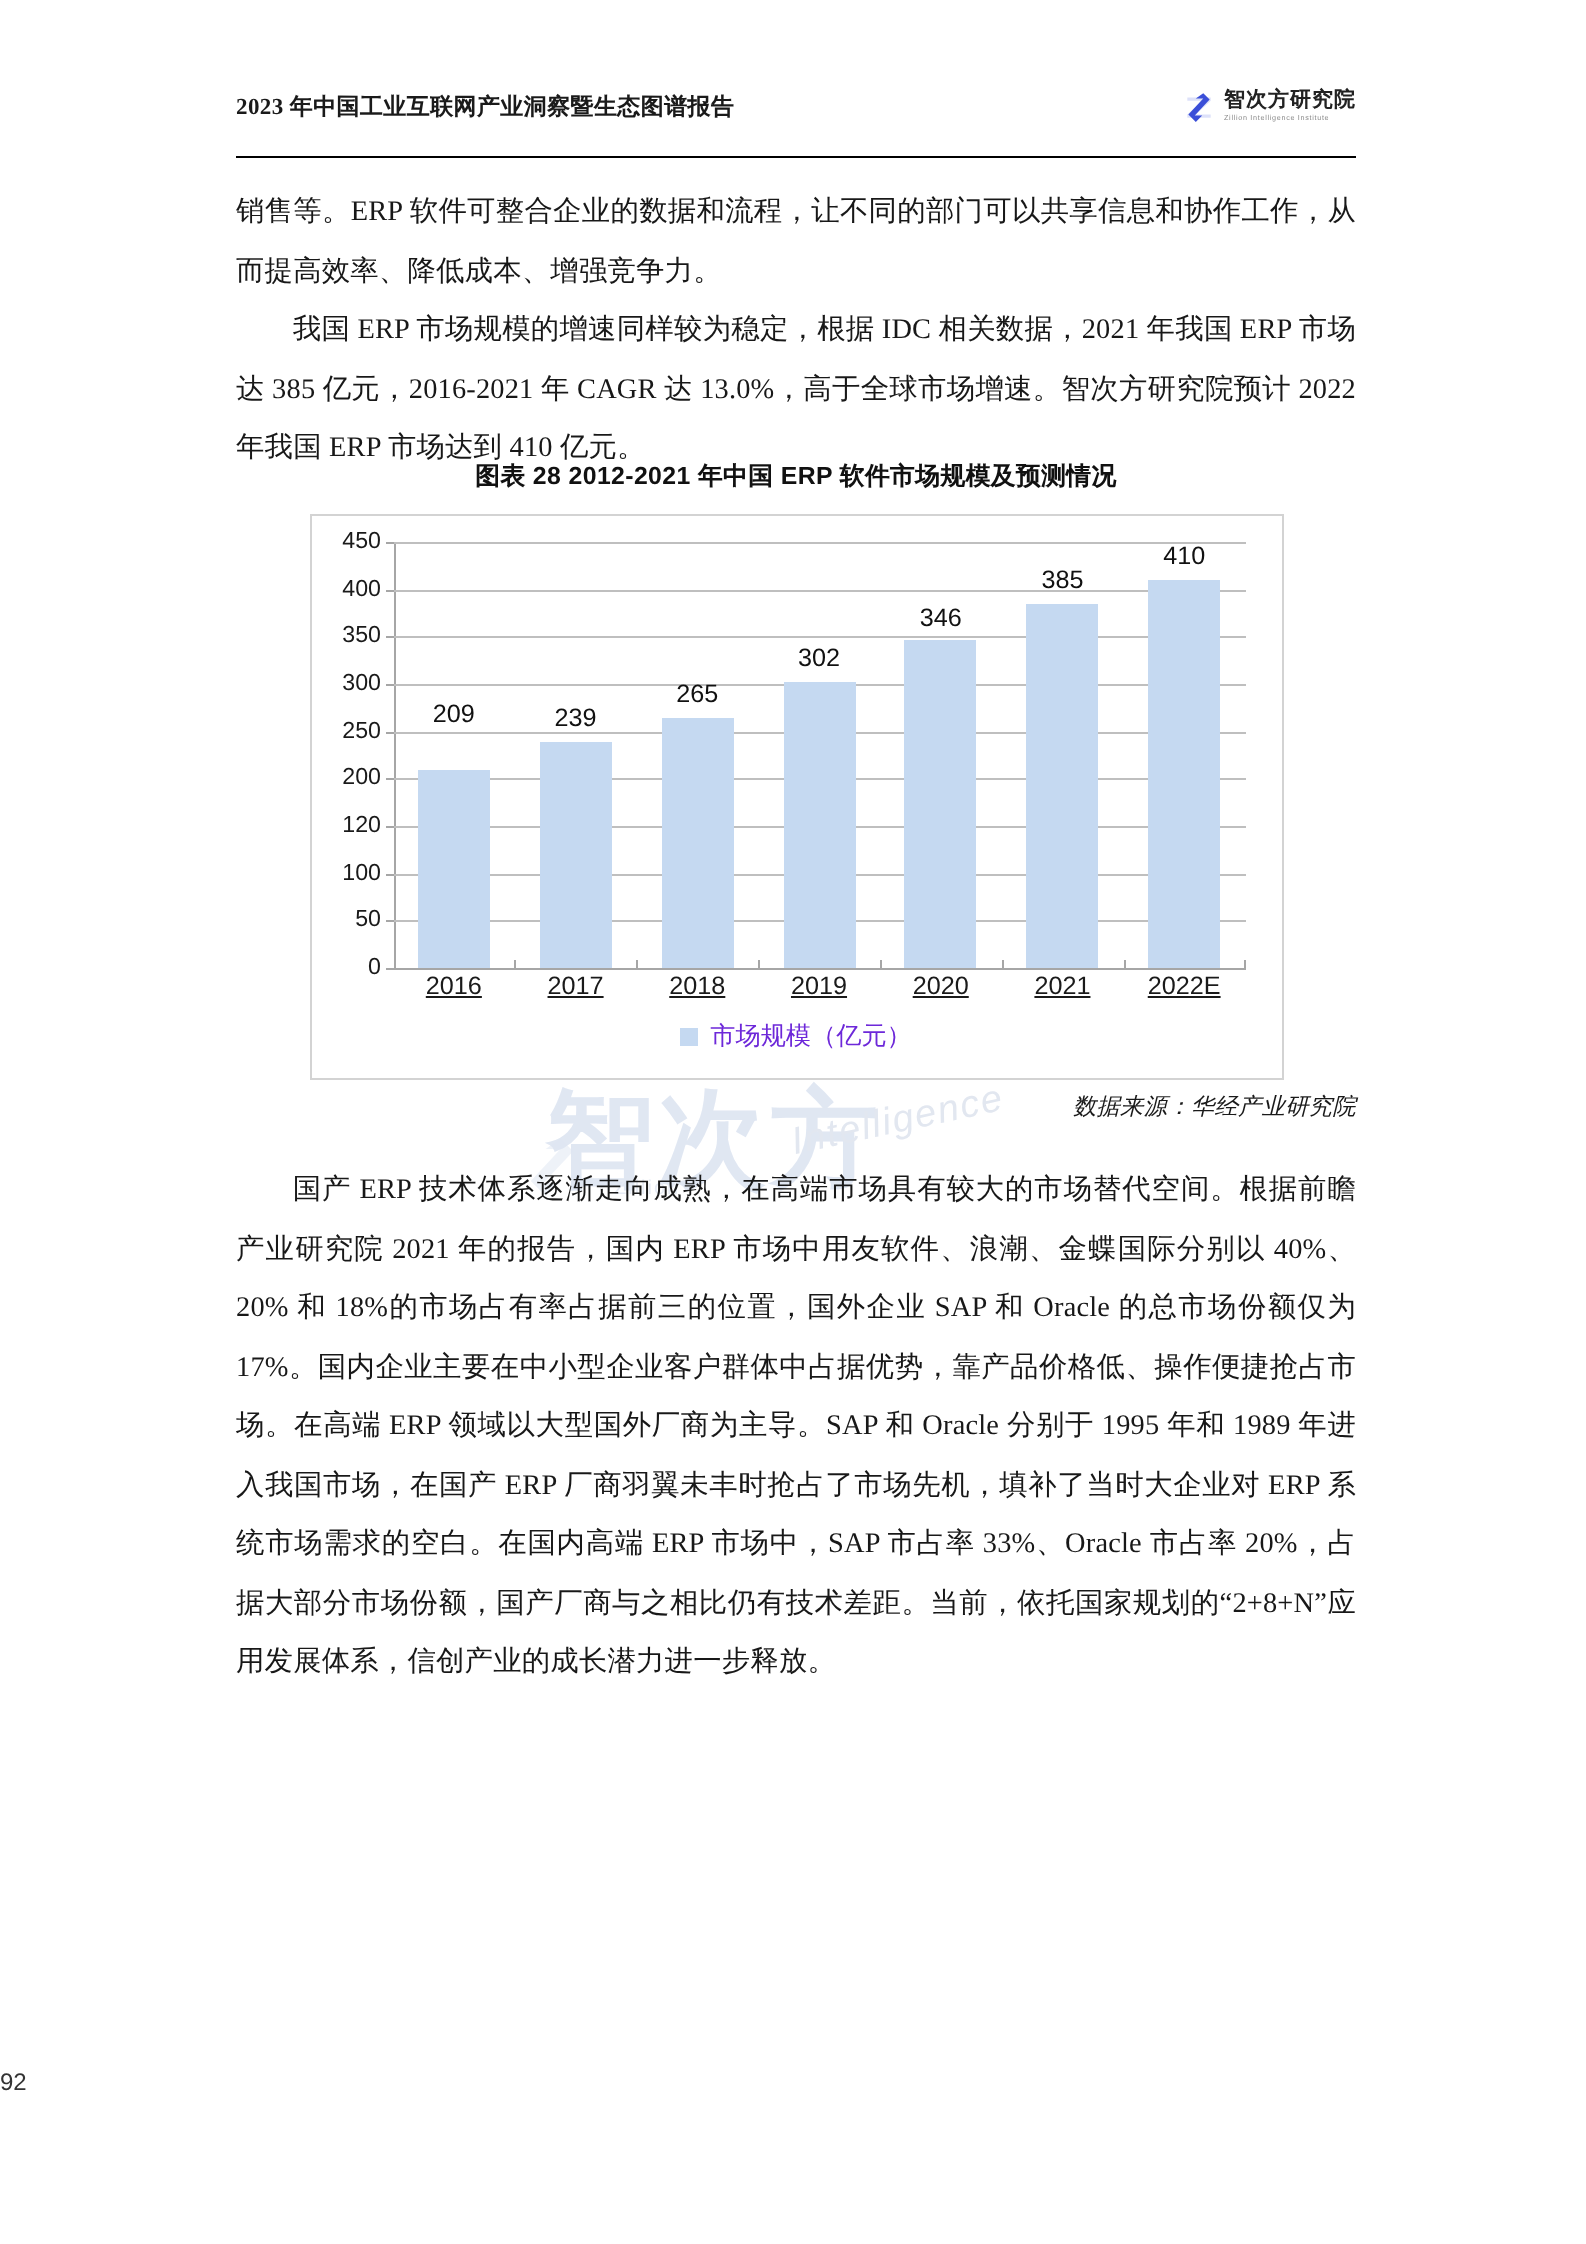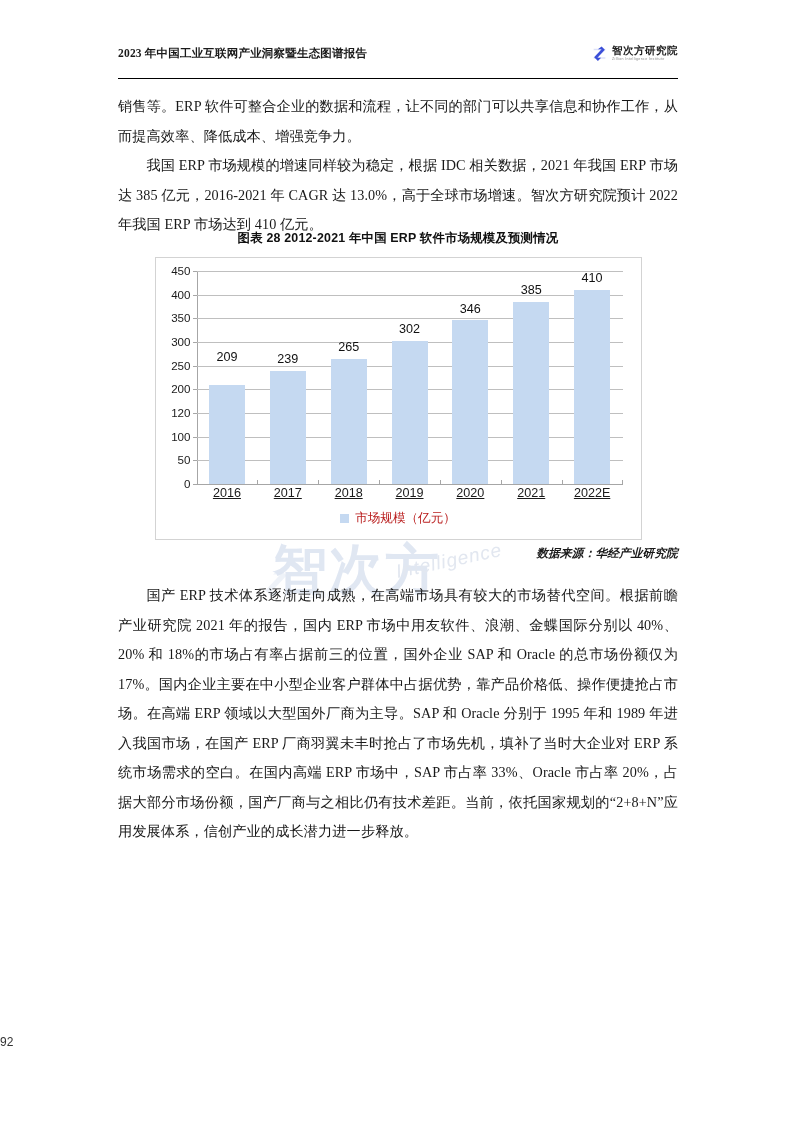--- a/index.html
+++ b/index.html
@@ -243,30 +243,30 @@
   }
   .legend-swatch {
     width: 9px;
     height: 9px;
     background: #c5d9f1;
     display: block;
   }
   .legend-label {
     font-family: "Liberation Sans", "DejaVu Sans", sans-serif;
     font-size: 12.6px;
-    color: #b91c1c;
+    color: #6d28d9;
     white-space: nowrap;
   }
 
   .fig-source {
     margin-top: 6px;
     text-align: right;
     font-family: "Liberation Serif", "DejaVu Serif", serif;
     font-size: 11.6px;
-    font-weight: bold;
+    font-weight: normal;
     font-style: italic;
     color: #1a1a1a;
     letter-spacing: 0.2px;
   }
 
   
   .watermark {
     position: absolute;
     left: 255px;
     top: 510px;

